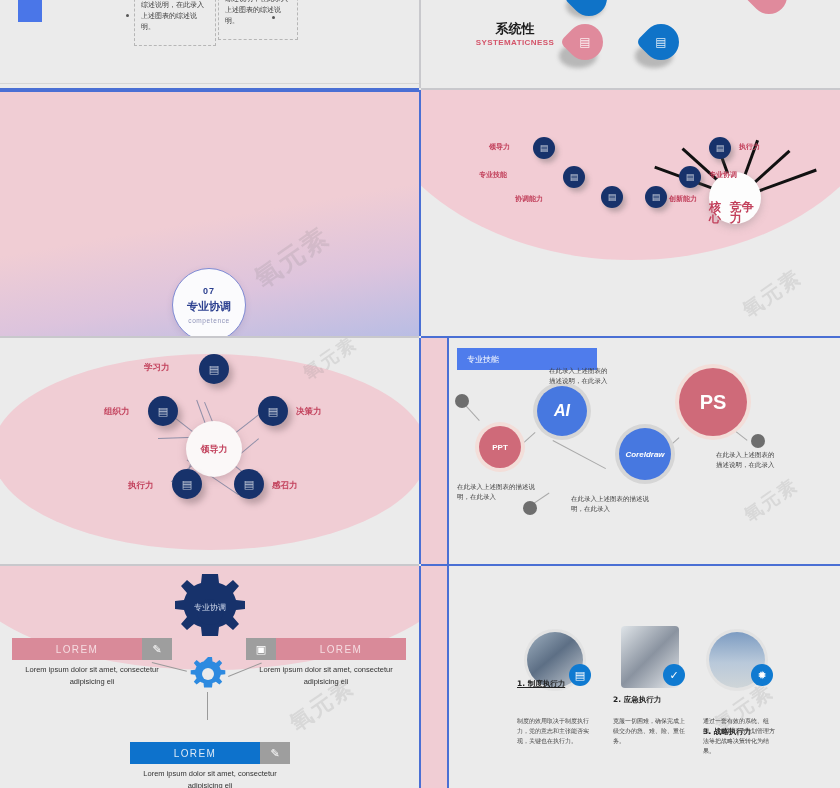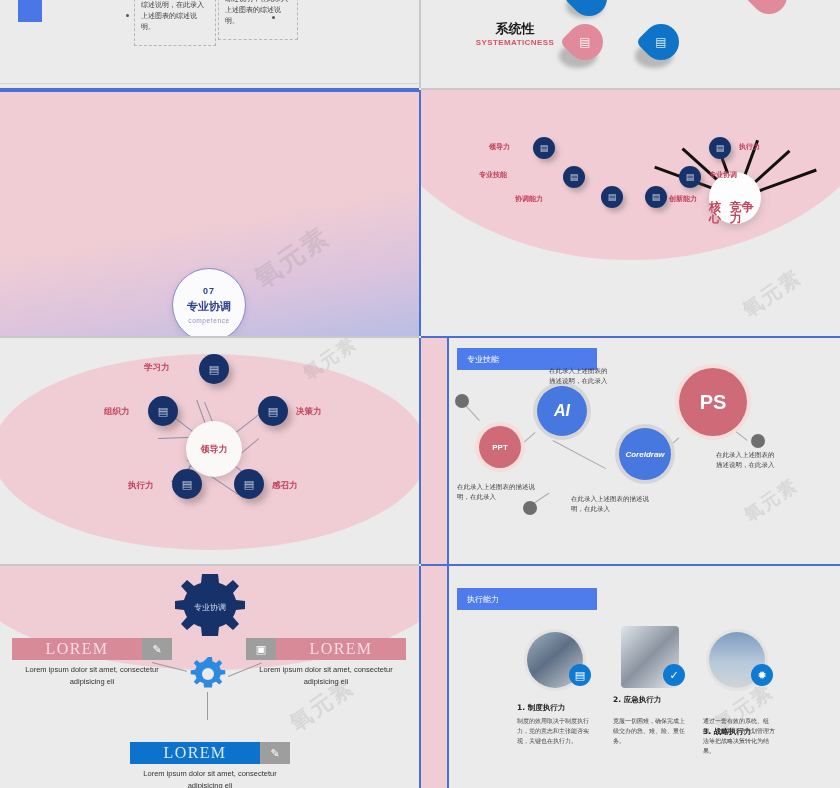--- a/index.html
+++ b/index.html
@@ -85,21 +85,21 @@
   .conn{position:absolute;background:#a9a9a9;height:1px;transform-origin:0 0;}
 
   
   #s7{left:0;top:566px;width:419px;height:222px;background:#ebebeb;}
   #s7 .dome{position:absolute;left:-44px;top:-118px;width:508px;height:222px;border-radius:50%;
             background:#f0cdd4;}
   .gear{position:absolute;}
   .card{position:absolute;width:160px;}
   .cardbar{display:flex;height:22px;align-items:stretch;}
   .cardbar .lbl{flex:1;display:flex;align-items:center;justify-content:center;color:#fff;
-                font-size:16px;letter-spacing:1.4px;font-family:Liberation Serif, serif;}
+                font-size:10px;letter-spacing:1.4px;}
   .cardbar .ic{width:30px;background:#9e9e9e;display:flex;align-items:center;justify-content:center;
                color:#fff;font-size:11px;}
   .cardbar.pink .lbl{background:#d98a99;color:#f6dde2;}
   .cardbar.blue .lbl{background:#0d72cc;color:#dce9f6;}
   .cardtxt{margin-top:4px;font-size:7.5px;line-height:12px;color:#333;text-align:center;}
   .arrow{position:absolute;background:#9a9a9a;height:1px;transform-origin:0 0;}
 
   
   #s8{left:421px;top:566px;width:419px;height:222px;background:#ebebeb;}
   .photo{position:absolute;width:56px;height:56px;border-radius:50%;overflow:hidden;
@@ -325,27 +325,26 @@
     <div class="card" style="left:130px;top:176px;">
       <div class="cardbar blue">
         <div class="lbl">LOREM</div>
         <div class="ic">✎</div>
       </div>
       <div class="cardtxt">Lorem ipsum dolor sit amet, consectetur adipisicing eli</div>
     </div>
   </div>
 
   <div class="slide" id="s8">
-    <div class="ribbon cn" style="left:36px;top:22px;width:140px;">执行能力</div>
     <div class="wm" style="left:290px;top:128px;font-size:20px;">氧元素</div>
 
     <div class="photo" style="left:106px;top:66px;background:
          linear-gradient(140deg,#9fb0c0 0%,#5d6f85 45%,#c7cdd4 100%);"></div>
     <div class="badge" style="left:148px;top:98px;">▤</div>
-    <div class="exhead cn" style="left:96px;top:136px;width:80px;">1. 制度执行力</div>
+    <div class="exhead cn" style="left:96px;top:112px;width:80px;text-decoration:underline;">1. 制度执行力</div>
     <div class="exbody cn" style="left:96px;top:150px;">制度的效用取决于制度执行力，党的意志和主张能否实现，关键也在执行力。</div>
 
     <div class="photo" style="left:200px;top:60px;background:
          linear-gradient(135deg,#dfe4e8 0%,#8a93a0 50%,#e7eaed 100%);border-radius:4px;
          box-shadow:none;width:58px;height:62px;"></div>
     <div class="badge" style="left:242px;top:98px;">✓</div>
     <div class="exhead cn" style="left:192px;top:128px;width:80px;">2. 应急执行力</div>
     <div class="exbody cn" style="left:192px;top:150px;">克服一切困难，确保完成上级交办的急、难、险、重任务。</div>
 
     <div class="photo" style="left:288px;top:66px;background:

